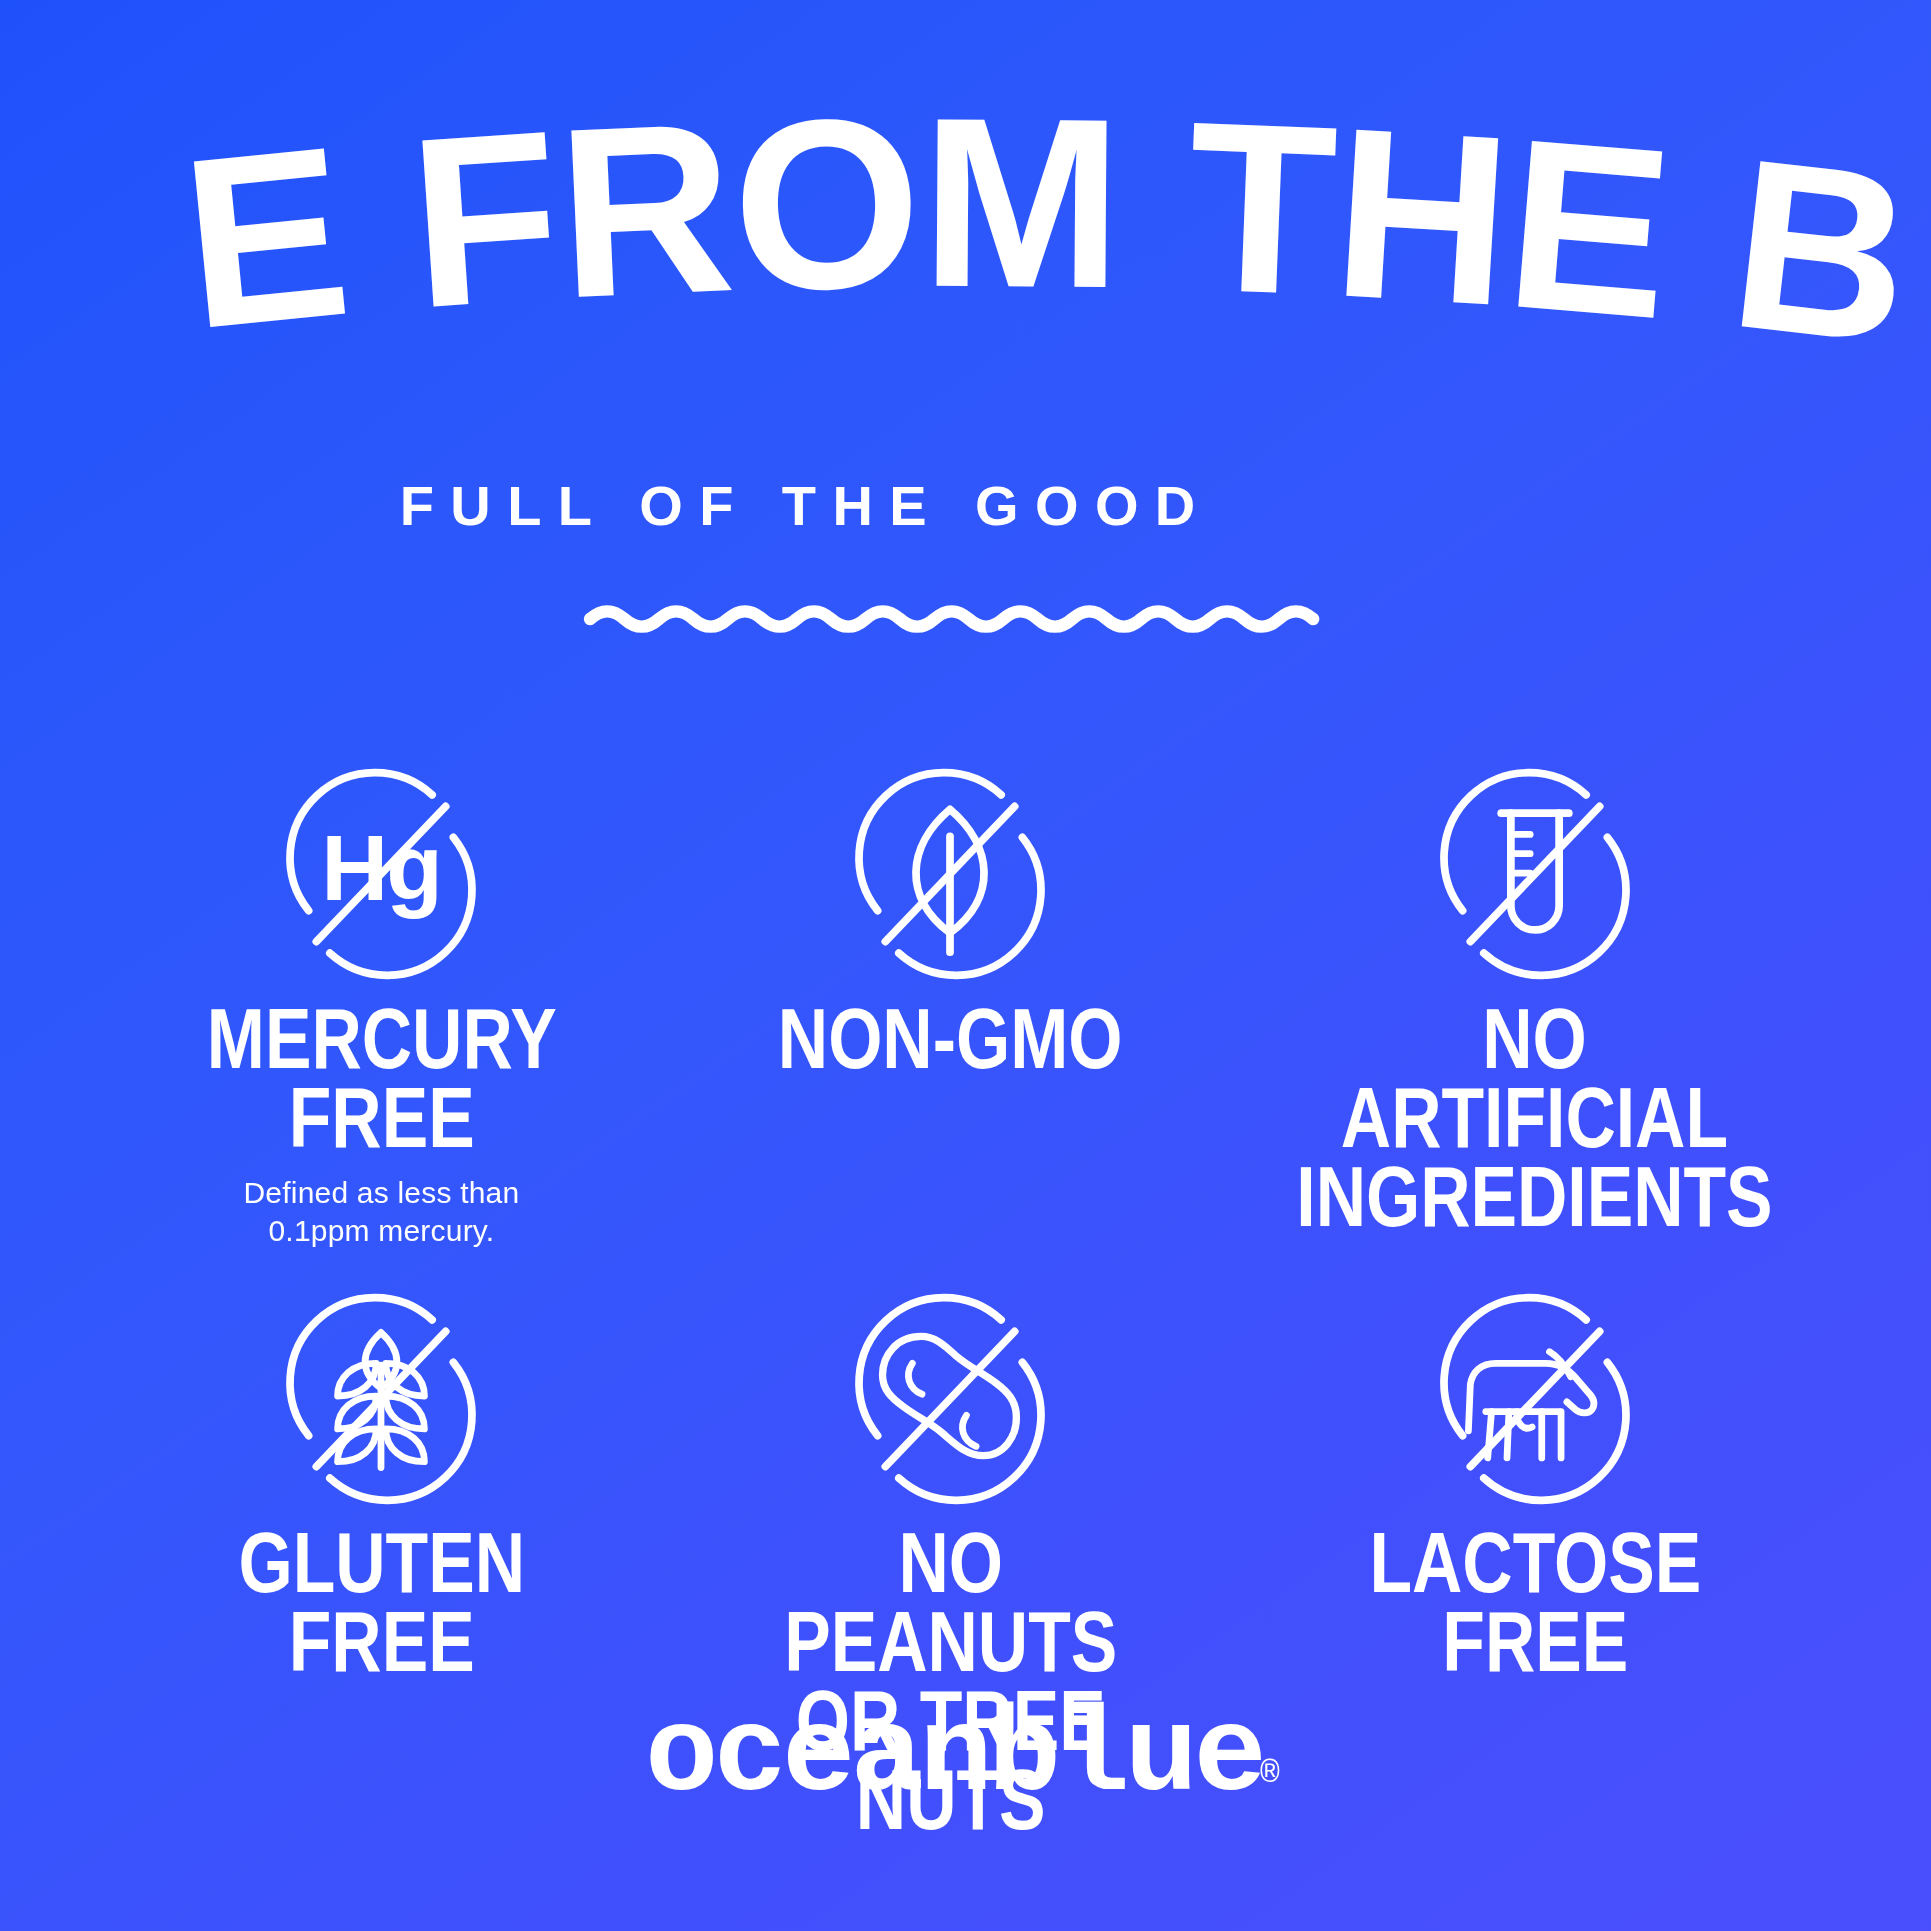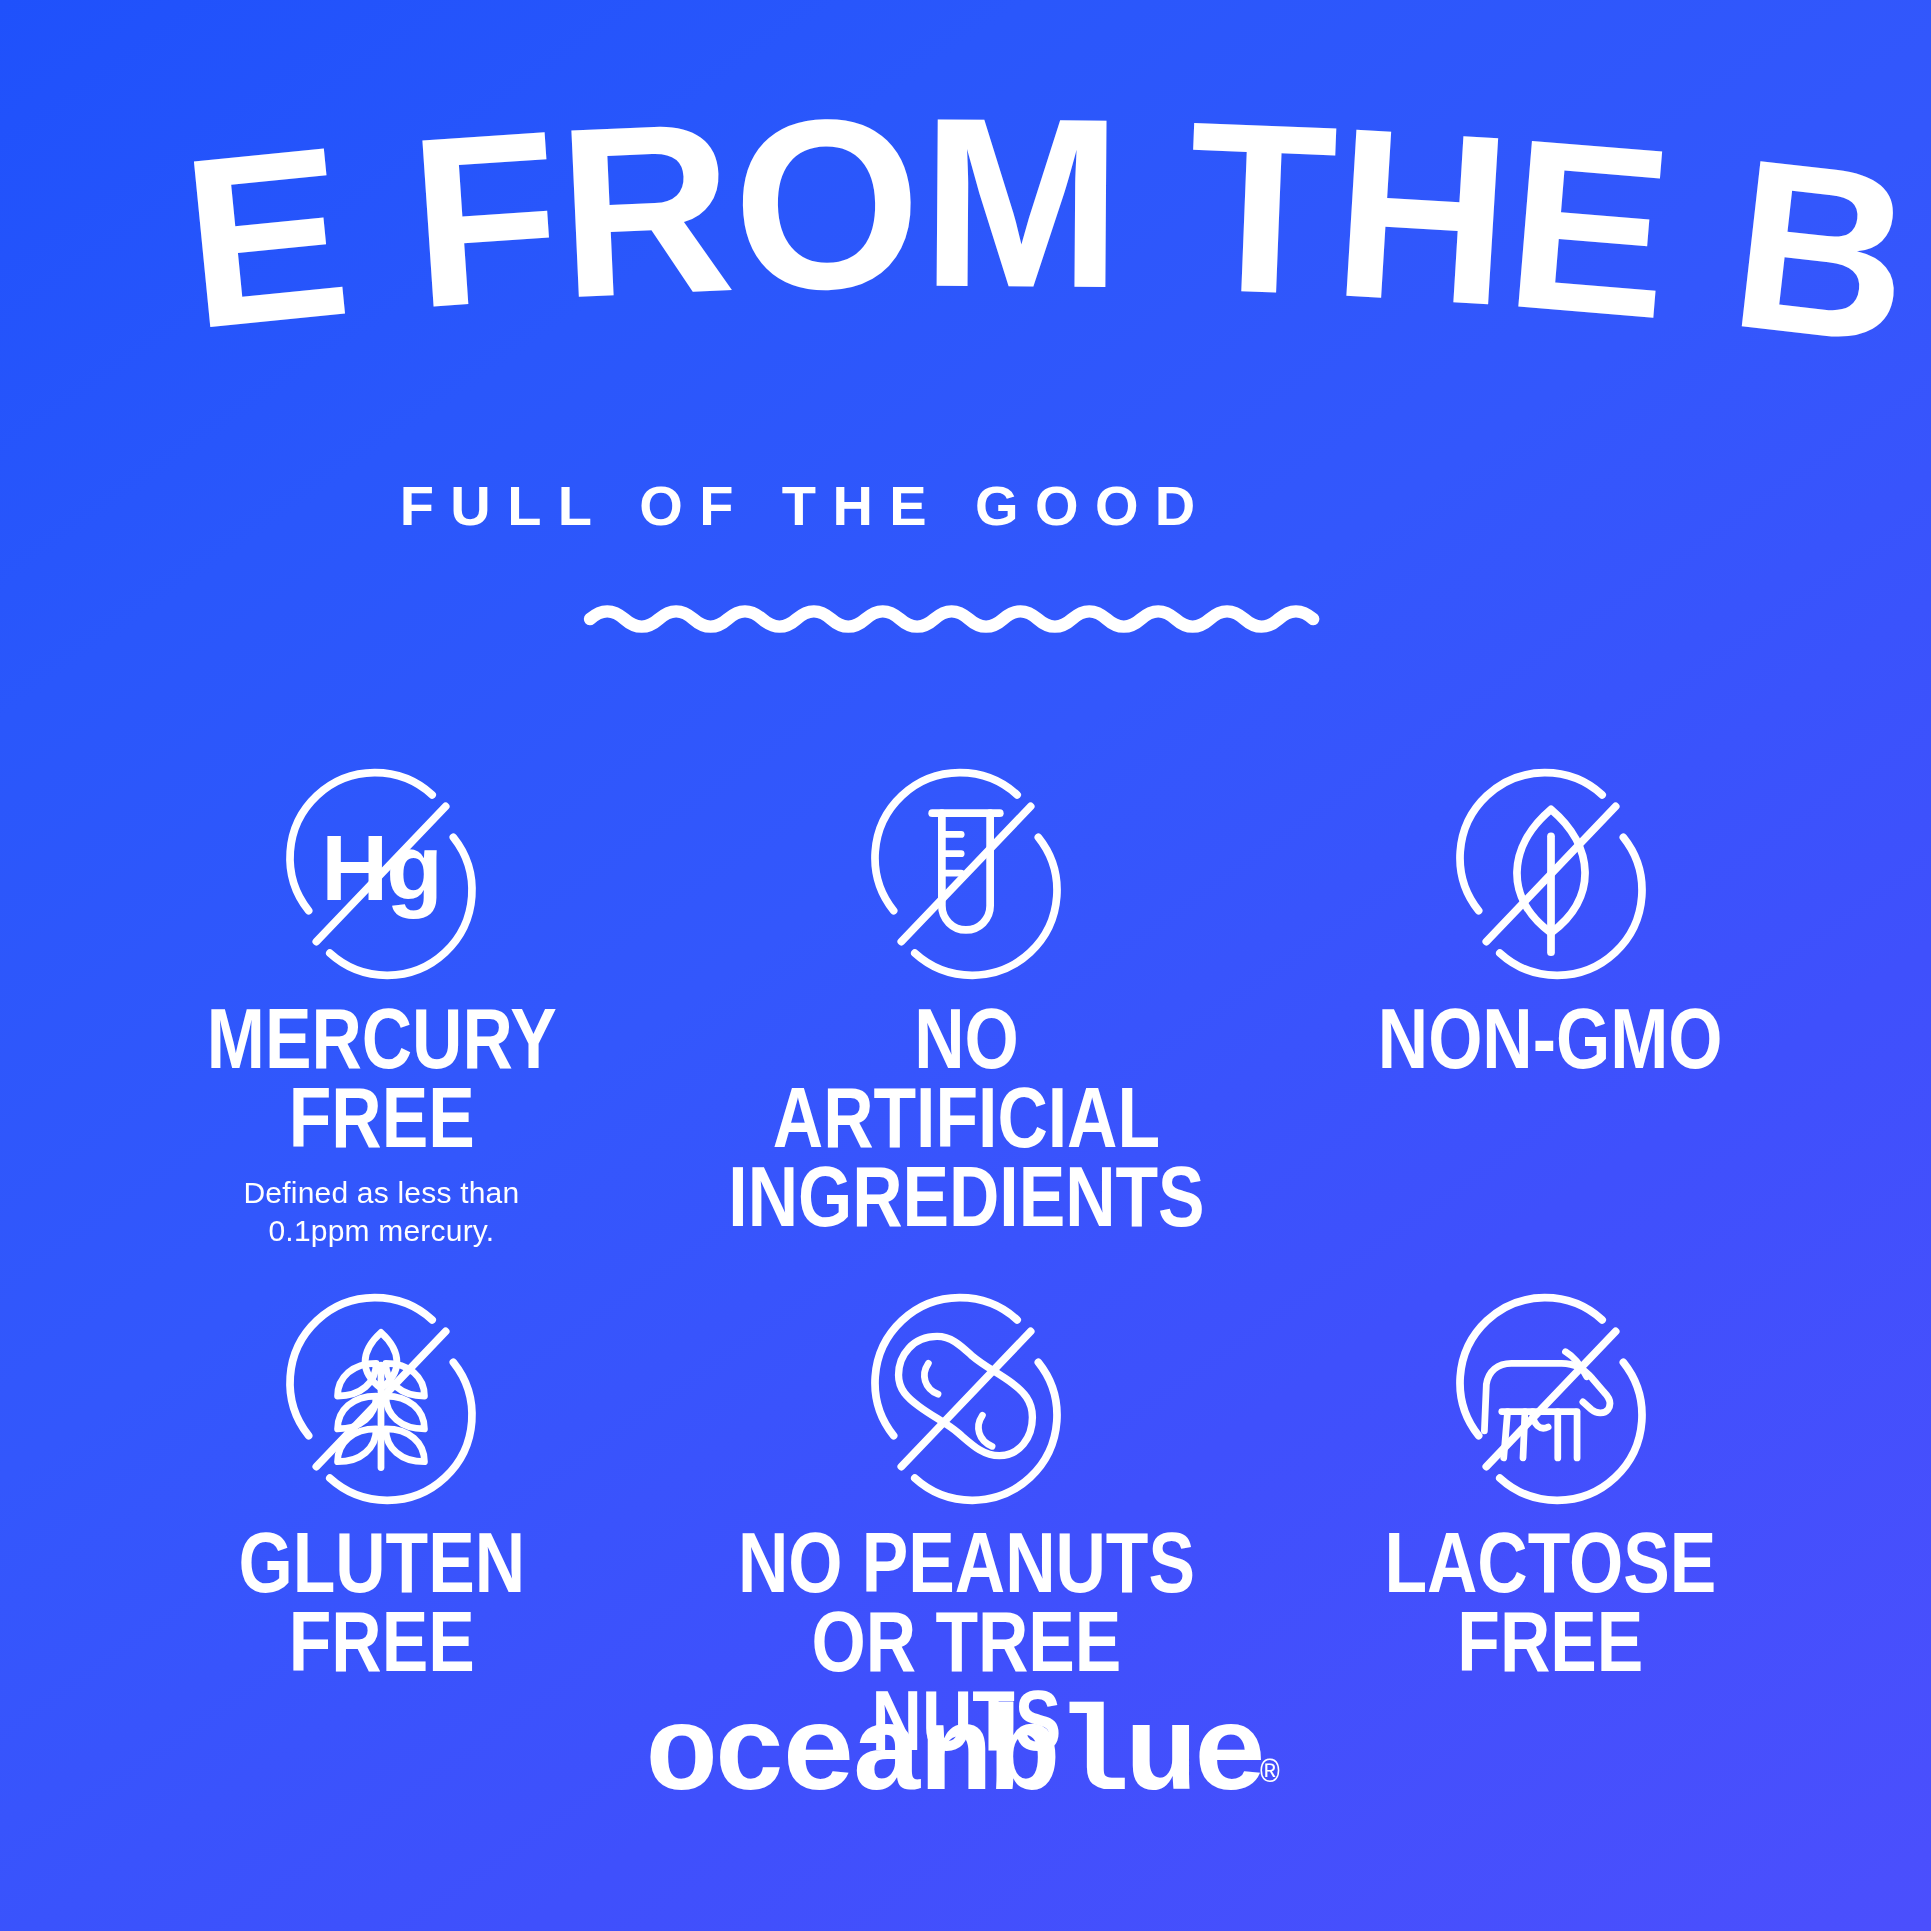--- a/index.html
+++ b/index.html
@@ -187,50 +187,50 @@
       <div class="badge-note">Defined as less than
 0.1ppm mercury.</div>
     </div>
 
     <div class="badge">
       <div class="badge-icon">
         <svg viewBox="0 0 230 230">
           <path d="M 168 33 A 88 88 0 0 0 40 153" fill="none" stroke="#fff" stroke-width="8" stroke-linecap="round"></path>
           <path d="M 62 197 A 88 88 0 0 0 190 77" fill="none" stroke="#fff" stroke-width="8" stroke-linecap="round"></path>
 
+          <path d="M 115 48 C 160 86 164 140 115 176 C 66 140 70 86 115 48 Z" fill="none" stroke="#fff" stroke-width="8" stroke-linejoin="round"></path>
+
+          <line x1="115" y1="76" x2="115" y2="196" stroke="#fff" stroke-width="8" stroke-linecap="round"></line>
+
+          <line x1="48" y1="185" x2="182" y2="45" stroke="#fff" stroke-width="8" stroke-linecap="round"></line>
+        </svg>
+      </div>
+      <div class="badge-label">NON-GMO</div>
+
+    </div>
+
+    <div class="badge">
+      <div class="badge-icon">
+        <svg viewBox="0 0 230 230">
+          <path d="M 168 33 A 88 88 0 0 0 40 153" fill="none" stroke="#fff" stroke-width="8" stroke-linecap="round"></path>
+          <path d="M 62 197 A 88 88 0 0 0 190 77" fill="none" stroke="#fff" stroke-width="8" stroke-linecap="round"></path>
+
           <path d="M 90 52 L 90 148 A 25 25 0 0 0 140 148 L 140 52" fill="none" stroke="#fff" stroke-width="8" stroke-linecap="round"></path>
 
           <line x1="80" y1="52" x2="150" y2="52" stroke="#fff" stroke-width="8" stroke-linecap="round"></line>
 
           <line x1="90" y1="74" x2="110" y2="74" stroke="#fff" stroke-width="7" stroke-linecap="round"></line>
           <line x1="90" y1="94" x2="110" y2="94" stroke="#fff" stroke-width="7" stroke-linecap="round"></line>
           <line x1="90" y1="114" x2="110" y2="114" stroke="#fff" stroke-width="7" stroke-linecap="round"></line>
 
           <line x1="48" y1="185" x2="182" y2="45" stroke="#fff" stroke-width="8" stroke-linecap="round"></line>
         </svg>
       </div>
       <div class="badge-label">NO ARTIFICIAL
 INGREDIENTS</div>
-
-    </div>
-
-    <div class="badge">
-      <div class="badge-icon">
-        <svg viewBox="0 0 230 230">
-          <path d="M 168 33 A 88 88 0 0 0 40 153" fill="none" stroke="#fff" stroke-width="8" stroke-linecap="round"></path>
-          <path d="M 62 197 A 88 88 0 0 0 190 77" fill="none" stroke="#fff" stroke-width="8" stroke-linecap="round"></path>
-
-          <path d="M 115 48 C 160 86 164 140 115 176 C 66 140 70 86 115 48 Z" fill="none" stroke="#fff" stroke-width="8" stroke-linejoin="round"></path>
-
-          <line x1="115" y1="76" x2="115" y2="196" stroke="#fff" stroke-width="8" stroke-linecap="round"></line>
-
-          <line x1="48" y1="185" x2="182" y2="45" stroke="#fff" stroke-width="8" stroke-linecap="round"></line>
-        </svg>
-      </div>
-      <div class="badge-label">NON-GMO</div>
 
     </div>
 
     <div class="badge">
       <div class="badge-icon">
         <svg viewBox="0 0 230 230">
           <path d="M 168 33 A 88 88 0 0 0 40 153" fill="none" stroke="#fff" stroke-width="8" stroke-linecap="round"></path>
           <path d="M 62 197 A 88 88 0 0 0 190 77" fill="none" stroke="#fff" stroke-width="8" stroke-linecap="round"></path>
 
           <line x1="115" y1="80" x2="115" y2="186" stroke="#fff" stroke-width="7" stroke-linecap="round"></line>

